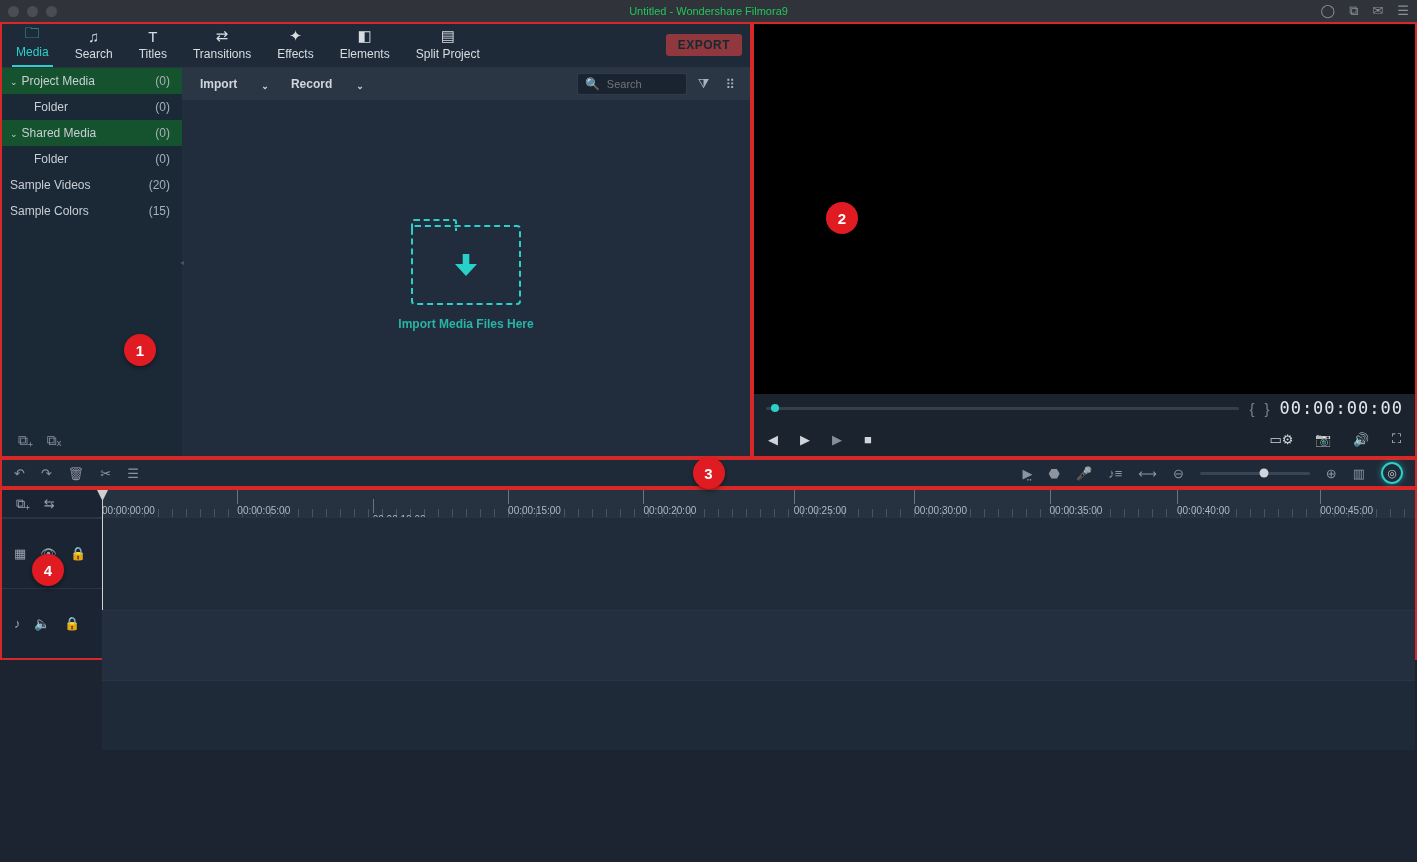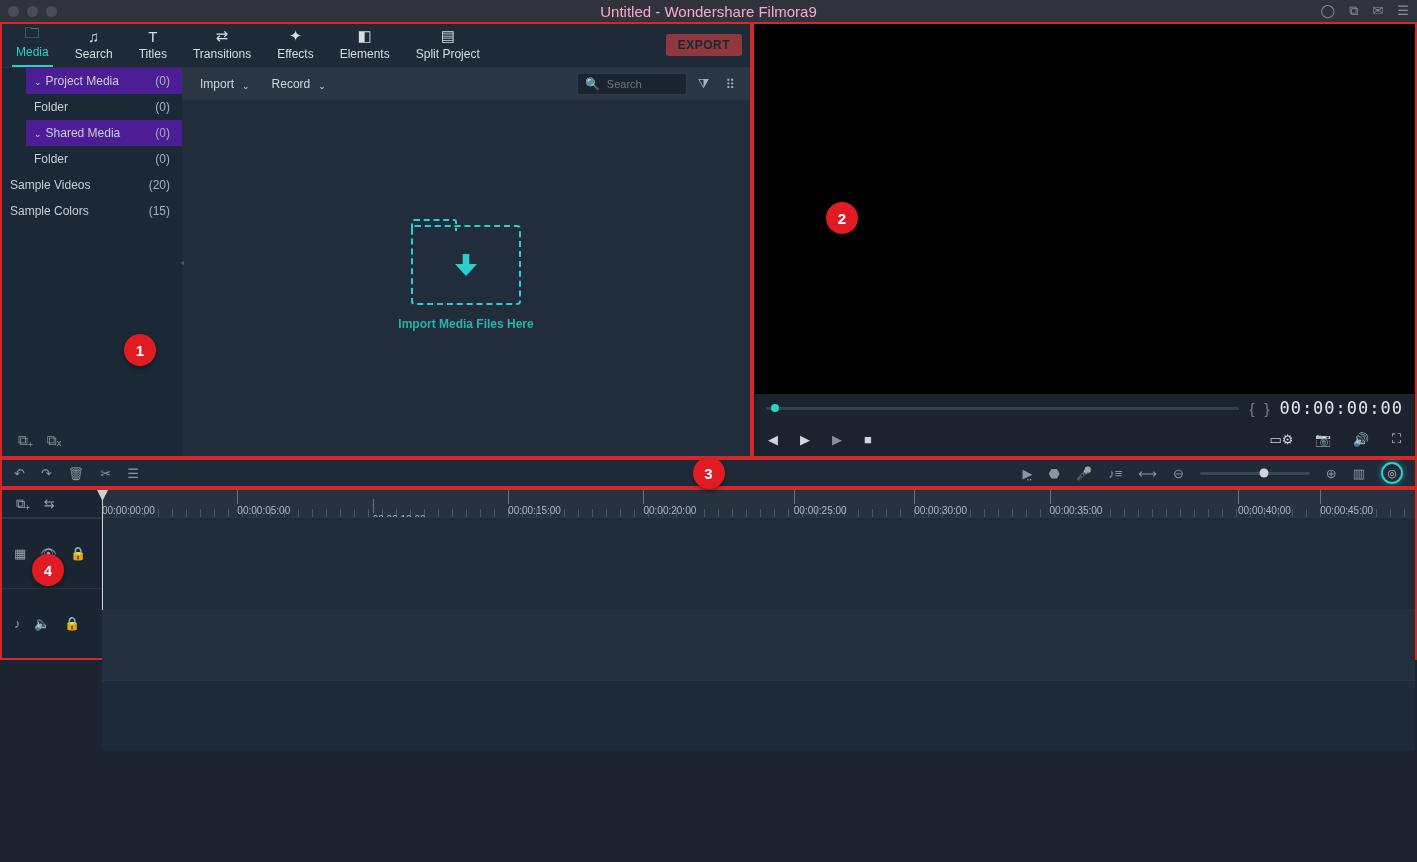--- a/index.html
+++ b/index.html
@@ -2,51 +2,51 @@
 <html><head>
 <meta charset="utf-8">
 <style>
   * { box-sizing: border-box; margin: 0; padding: 0; font-family: -apple-system, "Helvetica Neue", Arial, sans-serif; }
   body { width: 1417px; height: 862px; background: #1b2430; color: #c0c8d0; font-size: 12px; overflow: hidden; position: relative; }
   
   
   .titlebar { height: 22px; background: #30343a; display: flex; align-items: center; padding: 0 8px; position: relative; }
   .traffic-lights { display: flex; gap: 8px; }
   .dot { width: 11px; height: 11px; border-radius: 50%; background: #4a4e54; }
-  .title-text { position: absolute; left: 50%; transform: translateX(-50%); color: #f9a8d4; font-size: 15px; }
+  .title-text { position: absolute; left: 50%; transform: translateX(-50%); color: #22c55e; font-size: 11px; }
   .titlebar-right { position: absolute; right: 8px; display: flex; gap: 14px; color: #8a9098; }
   .titlebar-right span { cursor: pointer; font-size: 13px; }
   
   
   .upper { display: flex; height: 436px; }
   
   
   .media-panel { width: 752px; border: 2px solid #d62828; position: relative; display: flex; flex-direction: column; }
   .tabs { height: 44px; background: #1e2a38; display: flex; align-items: flex-end; padding: 0 10px; gap: 18px; position: relative; border-bottom: 1px solid #2a3442; }
   .tab { display: flex; flex-direction: column; align-items: center; color: #d8dde2; cursor: pointer; padding: 2px 4px 6px 4px; }
   .tab.active { color: #2ad1c9; border-bottom: 2px solid #2ad1c9; }
   .tab-icon { height: 18px; display: flex; align-items: center; justify-content: center; font-size: 15px; }
   .tab-label { font-size: 12px; margin-top: 2px; }
   .export-btn { position: absolute; right: 8px; top: 10px; background: #ef4444; opacity: 0.55; color: #0b2a2a; font-weight: 700; padding: 4px 12px; border-radius: 3px; font-size: 12px; cursor: pointer; letter-spacing: 0.5px; }
   
   .media-body { flex: 1; display: flex; min-height: 0; }
   .sidebar { width: 180px; background: #1b2836; display: flex; flex-direction: column; }
   .sidebar-items { flex: 1; }
   .side-item { display: flex; justify-content: space-between; align-items: center; padding: 6px 12px 6px 8px; font-size: 12px; color: #c8cfd6; cursor: pointer; }
-  .side-item.group { background: #4c1d95; margin-left: 24px; }
+  .side-item.group { background: #14532d; }
   .side-item.indent { padding-left: 32px; }
   .side-item .chev { margin-right: 4px; font-size: 9px; }
   .side-item .count { color: #a8b0b8; }
   .sidebar-bottom { height: 32px; display: flex; align-items: center; gap: 14px; padding-left: 16px; color: #8a9098; }
   .sidebar-bottom span { cursor: pointer; font-size: 14px; }
   
   .media-main { flex: 1; display: flex; flex-direction: column; background: #212d3c; position: relative; }
   .divider-handle { position: absolute; left: -3px; top: 50%; transform: translateY(-50%); width: 6px; height: 40px; display: flex; align-items: center; justify-content: center; color: #4a5260; font-size: 8px; cursor: ew-resize; }
   .media-toolbar { height: 32px; background: #2a3644; display: flex; align-items: center; padding: 0 10px; gap: 6px; }
-  .dropdown-btn { display: flex; align-items: flex-end; gap: 8px; padding: 4px 8px; color: #d0d6dc; cursor: pointer; }
+  .dropdown-btn { display: flex; align-items: flex-end; gap: 24px; padding: 4px 8px; color: #d0d6dc; cursor: pointer; font-weight: bold; }
   .dropdown-btn .caret { font-size: 9px; }
   .media-toolbar .spacer { flex: 1; }
   .search { background: #1a2330; border: 1px solid #303a48; border-radius: 3px; display: flex; align-items: center; padding: 3px 8px; width: 110px; color: #7a8290; }
   .search input { background: transparent; border: none; outline: none; color: #c0c8d0; width: 72px; font-size: 11px; margin-left: 6px; }
   .media-toolbar .tb-icon { color: #aab2ba; font-size: 13px; cursor: pointer; padding: 0 5px; }
   
   .dropzone { flex: 1; display: flex; flex-direction: column; align-items: center; justify-content: center; gap: 12px; }
   .drop-folder { width: 110px; height: 80px; border: 2px dashed #2ad1c9; border-radius: 4px; position: relative; display:flex; align-items:center; justify-content:center; }
   .drop-folder::before { content: ""; position: absolute; top: -8px; left: -2px; width: 42px; height: 10px; border: 2px dashed #2ad1c9; border-bottom: none; border-radius: 3px 3px 0 0; }
   .arrow-down { width: 22px; height: 22px; background: #2ad1c9; clip-path: polygon(35% 0, 65% 0, 65% 45%, 100% 45%, 50% 100%, 0 45%, 35% 45%); }
@@ -312,21 +312,21 @@
             <div class="label">00:00:25:00</div>
           </div>
           <div class="ruler-mark" style="left: 812.165px;">
             <div class="tick-tall"></div>
             <div class="label">00:00:30:00</div>
           </div>
           <div class="ruler-mark" style="left: 947.526px;">
             <div class="tick-tall"></div>
             <div class="label">00:00:35:00</div>
           </div>
-          <div class="ruler-mark" style="left: 1136px;">
+          <div class="ruler-mark" style="left: 1075px;">
             <div class="tick-tall"></div>
             <div class="label">00:00:40:00</div>
           </div>
           <div class="ruler-mark" style="left: 1218.25px;">
             <div class="tick-tall"></div>
             <div class="label">00:00:45:00</div>
           </div>
         </div>
     </div>
     <div class="playhead"></div>

